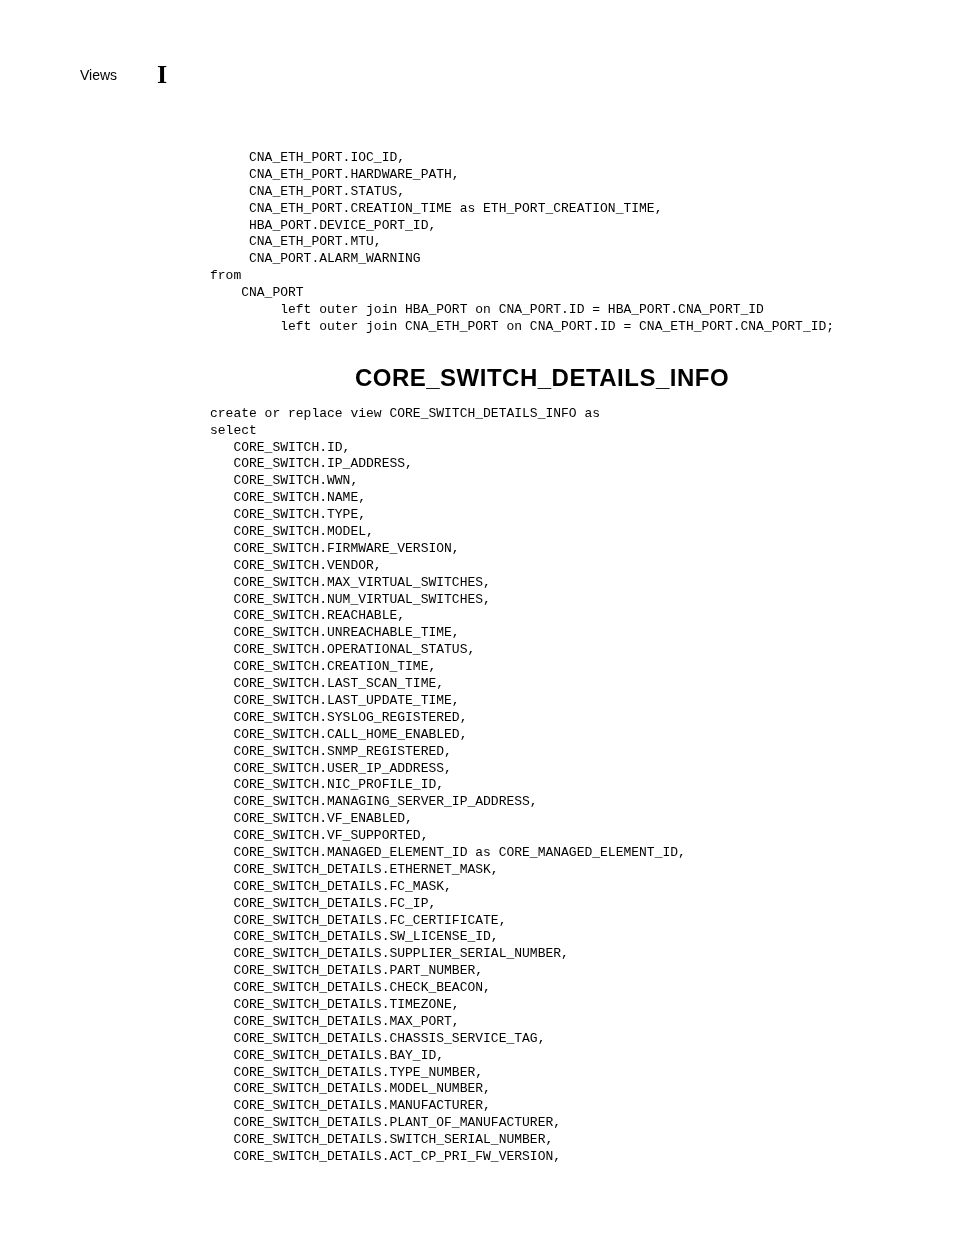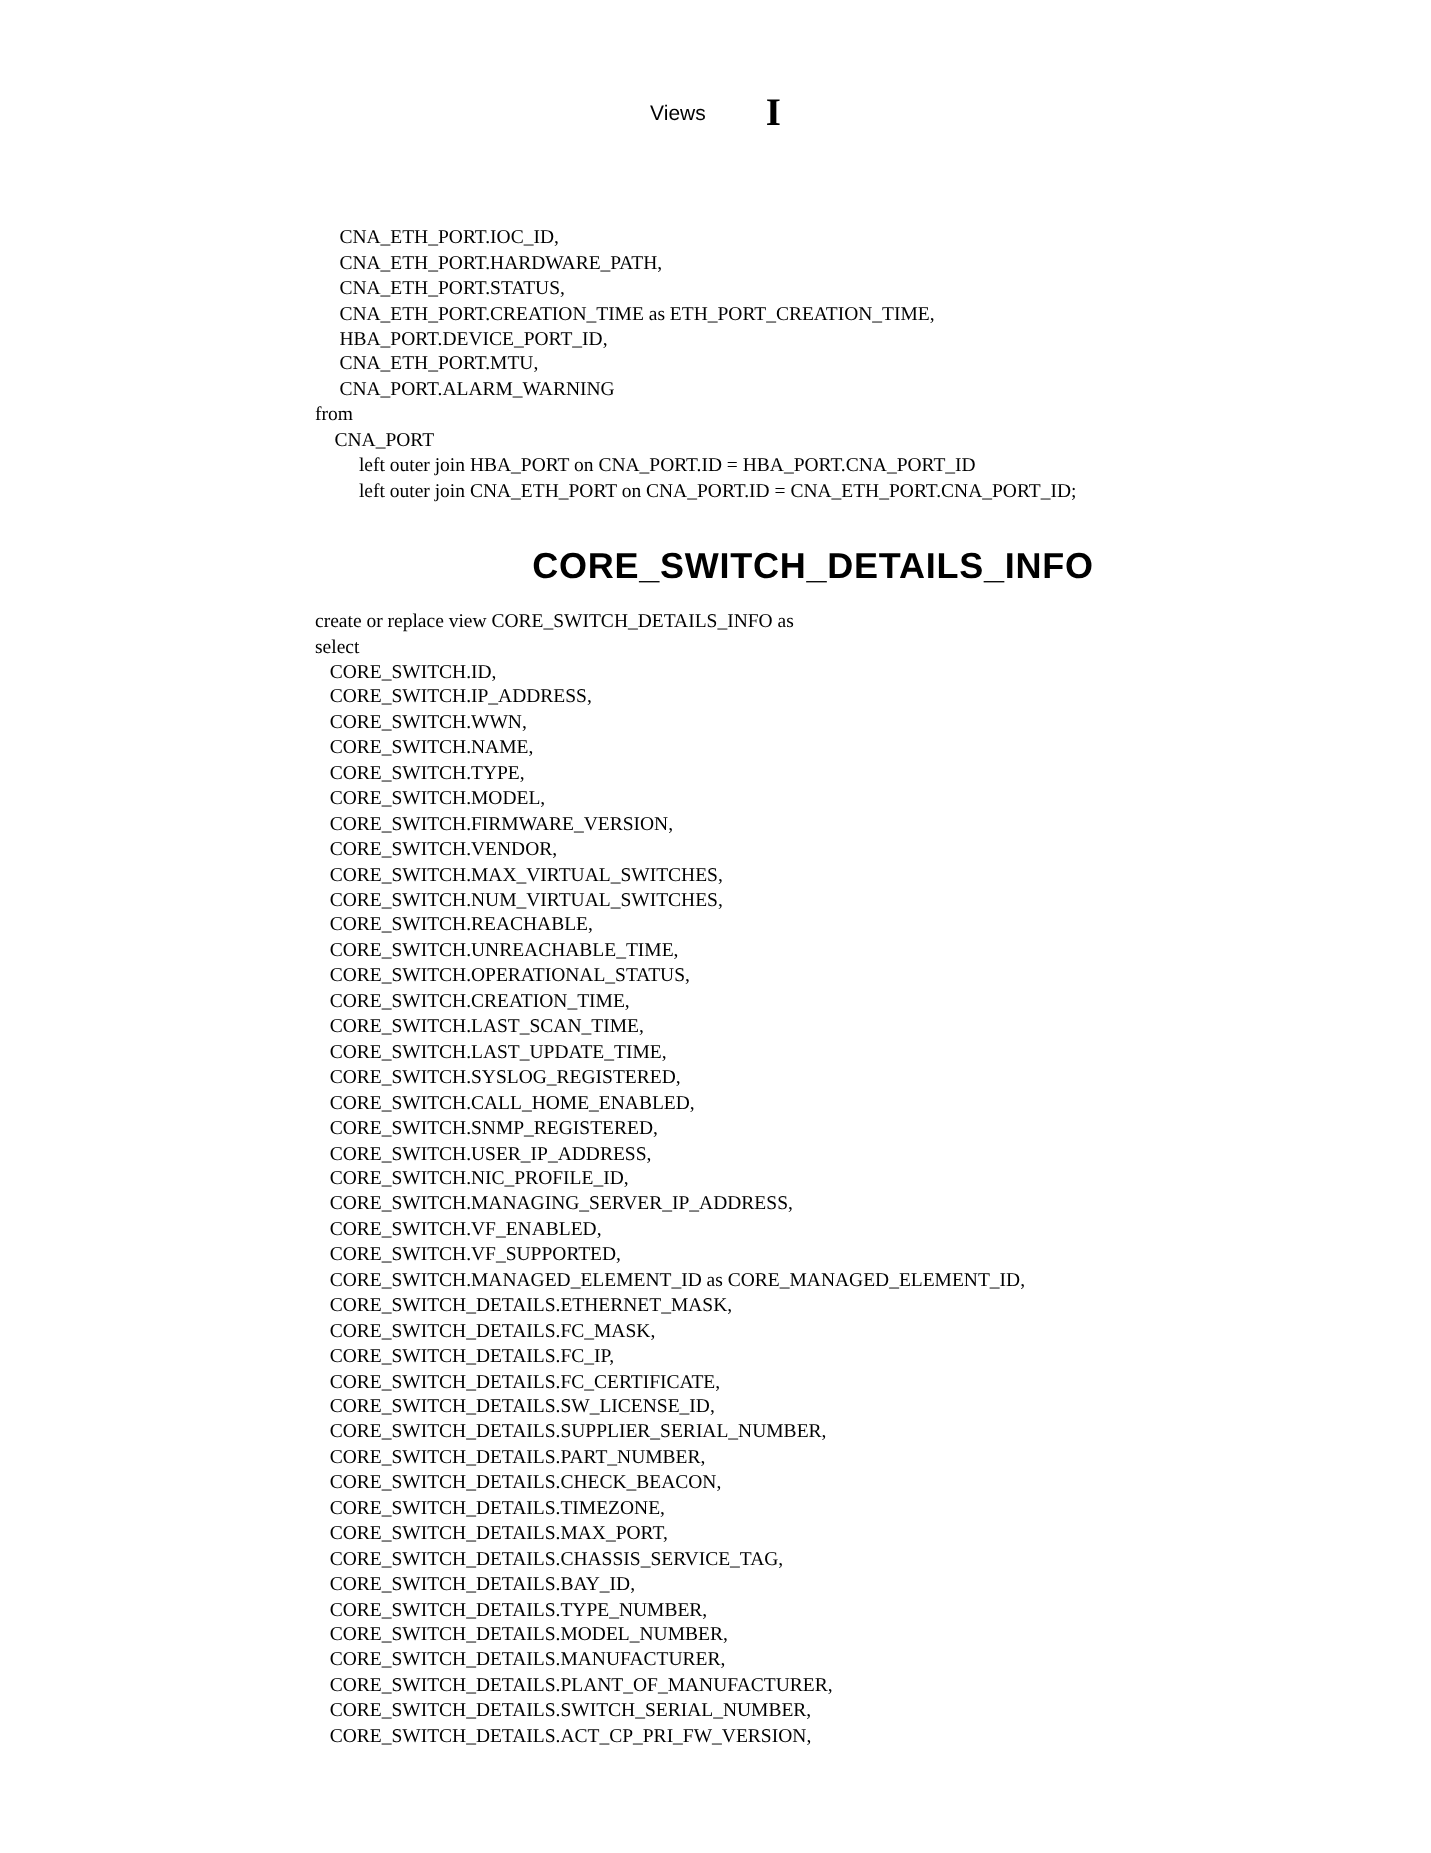--- a/index.html
+++ b/index.html
@@ -6,35 +6,35 @@
     font-family: Arial, Helvetica, sans-serif;
     margin: 0;
     padding: 60px 80px 40px 80px;
     background: #fff;
     color: #000;
     width: 954px;
     box-sizing: border-box;
   }
   .header {
     display: flex;
-    justify-content: center;
+    justify-content: flex-start;
     align-items: center;
     margin-bottom: 60px;
     gap: 40px;
   }
   .header-text {
     font-size: 14px;
   }
   .header-letter {
     font-family: Georgia, 'Times New Roman', serif;
     font-size: 26px;
     font-weight: bold;
   }
   pre {
-    font-family: Liberation Serif, serif;
+    font-family: Liberation Mono, monospace;
     font-size: 13px;
     line-height: 1.3;
     margin: 0;
     white-space: pre;
   }
   h2 {
     font-family: Arial, Helvetica, sans-serif;
     font-weight: bold;
     font-size: 24px;
     margin: 28px 0 14px 0;

